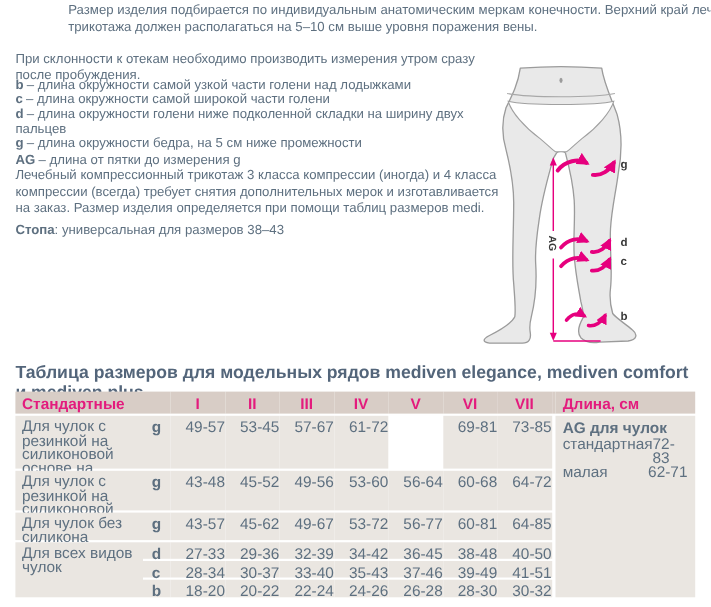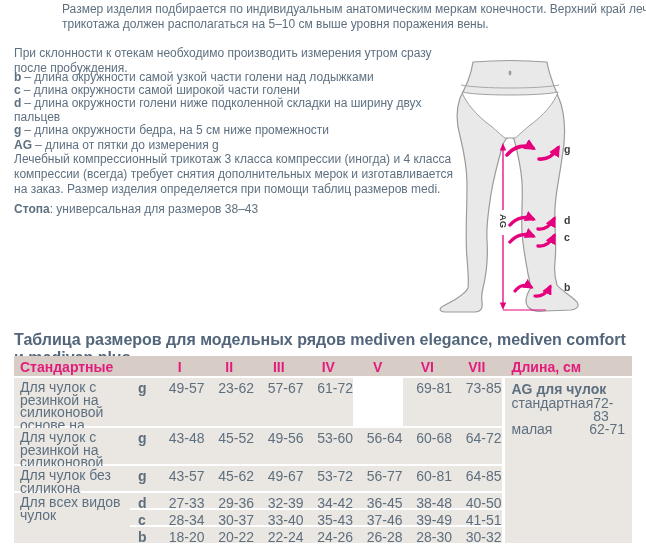--- a/index.html
+++ b/index.html
@@ -129,21 +129,21 @@
   <div class="th hd-size c4">IV</div>
   <div class="th hd-size c5">V</div>
   <div class="th hd-size c6">VI</div>
   <div class="th hd-size c7">VII</div>
   <div class="th hd-gap"></div>
   <div class="th hd-len">Длина, см</div>
 
   <div class="td lbl r1">Для чулок с резинкой на силиконовой основе на широкое бедро</div>
   <div class="td ltr r1">g</div>
   <div class="td val r1 c1">49-57</div>
-  <div class="td val r1 c2">23-62</div>
+  <div class="td val r1 c2">53-45</div>
   <div class="td val r1 c3">57-67</div>
   <div class="td val r1 c4">61-72</div>
   <div class="td val r1 c6">69-81</div>
   <div class="td val r1 c7">73-85</div>
 
   <div class="td lbl r2">Для чулок с резинкой на силиконовой голени</div>
   <div class="td ltr r2">g</div>
   <div class="td val r2 c1">43-48</div>
   <div class="td val r2 c2">45-52</div>
   <div class="td val r2 c3">49-56</div>

